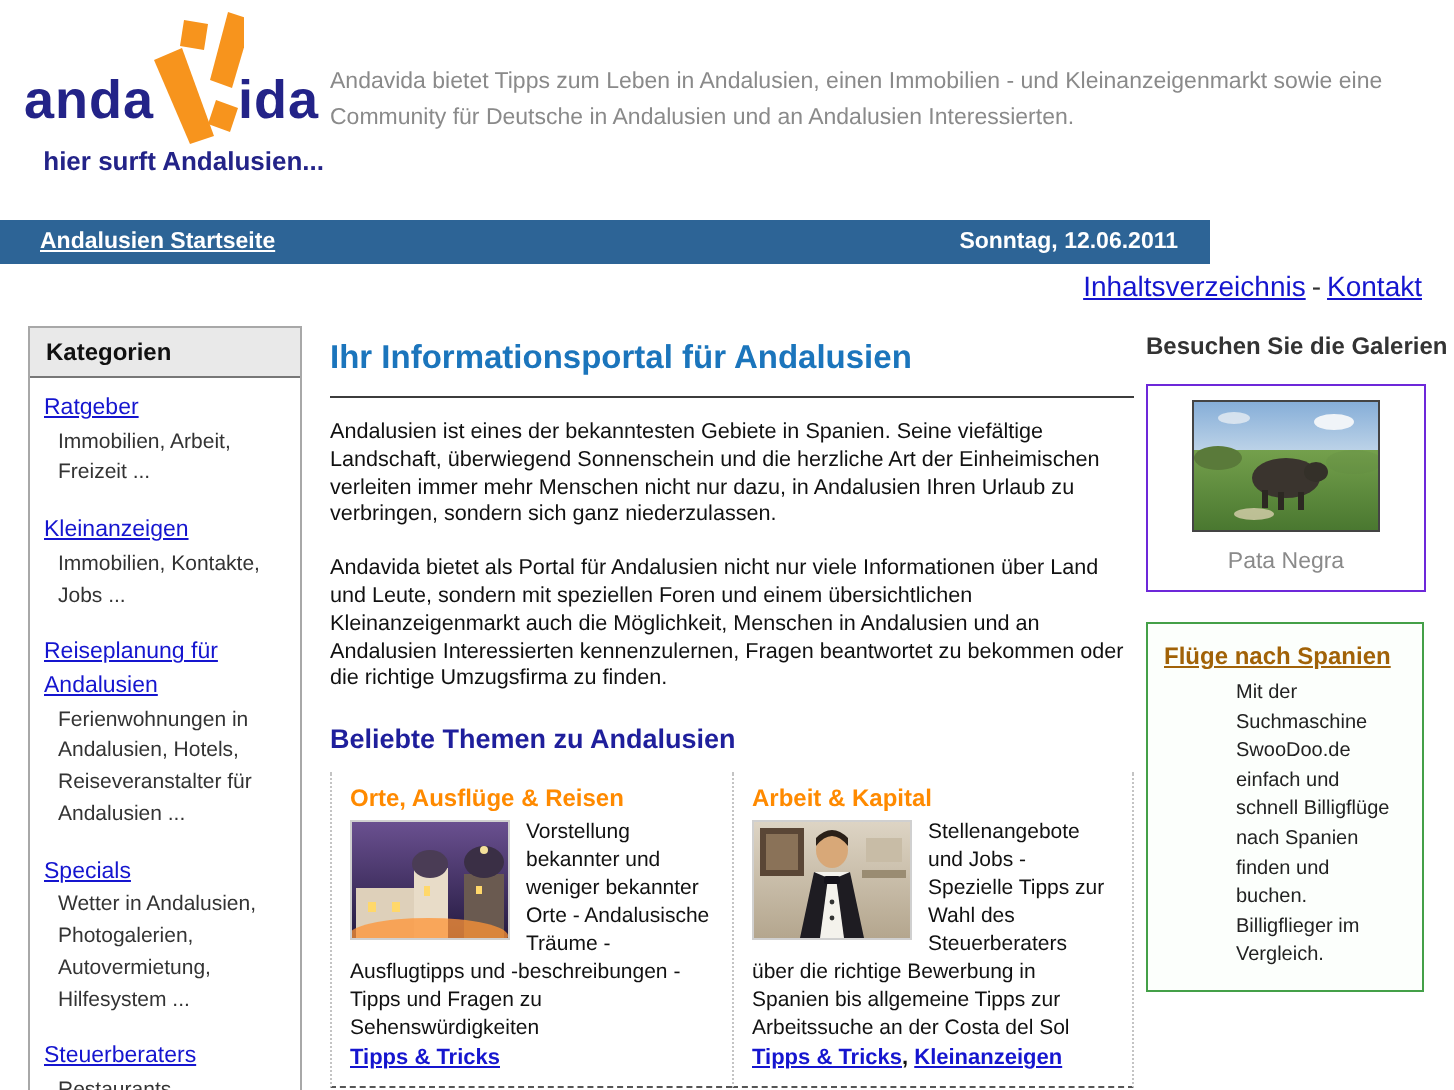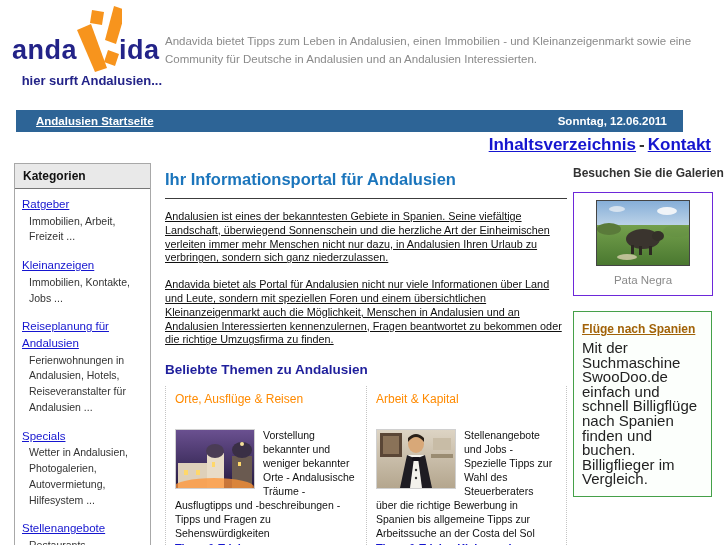--- a/index.html
+++ b/index.html
@@ -9,65 +9,65 @@
 
   
   #logo { position:absolute; left:12px; top:4px; width:150px; }
   .logo-row { display:flex; align-items:flex-end; }
   .logo-word { font-size:27px; font-weight:800; color:#232388; letter-spacing:0.5px; line-height:1; padding-bottom:8px; }
   .logo-v { width:48px; height:68px; margin:0 -3px; }
   .logo-sub { font-size:13px; font-weight:bold; color:#232388; margin-top:1px; padding-left:6px; white-space:nowrap;text-align:right; }
   #tagline { position:absolute; left:165px; top:33px; width:530px; font-size:11.5px; line-height:1.55; color:#8a8a8a; }
 
   
-  #navbar { position:absolute; left:16px; top:110px; width:667px; height:22px; background:#2d6496;
+  #navbar { position:absolute; left:0; top:110px; width:605px; height:22px; background:#2d6496;
             display:flex; align-items:center; justify-content:space-between; padding:0 16px 0 20px; }
   #navbar a { color:#fff; font-size:11.5px; font-weight:bold; text-decoration:underline; }
   #navbar .date { color:#fff; font-size:11.5px; font-weight:bold; }
-  #subnav { position:absolute; right:16px; top:135px; font-size:17px;font-weight:bold; }
+  #subnav { position:absolute; right:16px; top:135px; font-size:14px; }
   #subnav a { color:#1515cf; text-decoration:underline; }
   #subnav .sep { color:#333; margin:0 3px; }
 
   
   #sidebar { position:absolute; left:14px; top:163px; width:137px; border:1px solid #a8a8a8; background:#fff; }
   #sidebar .sb-header { background:#e9e9e9; border-bottom:1px solid #777; padding:5px 8px; font-size:12px; font-weight:bold; color:#111; }
   #sidebar .sb-body { padding:7px 7px 10px; }
   .sb-group { margin-bottom:12px; }
   .sb-group:last-child { margin-bottom:2px; }
   .sb-link { display:block; font-size:11.5px; line-height:1.45; color:#1515cf; text-decoration:underline; }
   .sb-sub { font-size:10.5px; line-height:1.5; color:#333; padding-left:7px; margin-top:1px; }
 
   
   #main { position:absolute; left:165px; top:170px; width:402px; }
   #main h1 { font-size:16.5px; font-weight:bold; color:#1b75bc; margin-bottom:9px; }
   #main .rule { border-top:1px solid #3c3c3c; margin-bottom:11px; }
-  #main p { font-size:10.8px; line-height:13.8px; color:#111; margin-bottom:13px;text-decoration:underline; }
+  #main p { font-size:10.8px; line-height:13.8px; color:#111; margin-bottom:13px; }
   #main h2 { font-size:13.5px; font-weight:bold; color:#1f1f9c; margin:15px 0 9px; }
 
   #topics { display:grid; grid-template-columns:1fr 1fr; width:402px; }
   .topic-cell { padding:6px 9px 8px; border-left:1px dotted #c4c4c4; min-height:138px; }
   .topic-cell.col2 { border-right:1px dotted #c4c4c4; }
   .topic-cell.row1 { border-bottom:1px dashed #555; }
-  .topic-title { font-size:12px; font-weight:normal; color:#ff8a00; margin-bottom:22px; }
+  .topic-title { font-size:12px; font-weight:bold; color:#ff8a00; margin-bottom:3px; }
   .topic-photo { float:left; width:80px; height:60px; margin:1px 8px 3px 0; border:1px solid #d0d0d0; background:#fff; }
   .topic-photo svg { display:block; width:78px; height:58px; }
   .topic-text { font-size:10.5px; line-height:14px; color:#111; }
   .topic-links { clear:none; font-size:11px; font-weight:bold; margin-top:2px; }
   .topic-links a { color:#1515cf; text-decoration:underline; }
   .topic-links .lsep { color:#111; }
 
   
   #galleries-title { position:absolute; left:573px; top:166px; font-size:12px; font-weight:bold; color:#333; }
   #gallery-box { position:absolute; left:573px; top:192px; width:140px; height:104px; border:1px solid #6d28d9; text-align:center; background:#fff; }
   #gallery-photo { display:inline-block; margin-top:7px; border:1px solid #444; line-height:0; cursor:pointer; }
   #gallery-caption { margin-top:5px; font-size:11.5px; color:#8a8a8a; }
 
   #flights-box { position:absolute; left:573px; top:311px; width:139px; border:1px solid #44a048; background:#fcfffc; padding:7px 8px 9px; }
   #flights-box .fl-title { display:inline-block; font-size:12px; font-weight:bold; color:#a16207; text-decoration:underline; margin-bottom:5px; }
-  #flights-box .fl-text { font-size:15px; line-height:14.6px; color:#222; }
+  #flights-box .fl-text { font-size:10px; line-height:14.6px; color:#222;margin-left:36px; }
 </style>
 </head>
 <body>
 
 <div id="page">
 
   <div id="logo">
     <div class="logo-row">
       <span class="logo-word">anda</span>
       <svg class="logo-v" viewBox="0 0 48 68">
@@ -103,21 +103,21 @@
       </div>
       <div class="sb-group">
         <a class="sb-link" href="#">Reiseplanung für Andalusien</a>
         <div class="sb-sub">Ferienwohnungen in Andalusien, Hotels, Reiseveranstalter für Andalusien ...</div>
       </div>
       <div class="sb-group">
         <a class="sb-link" href="#">Specials</a>
         <div class="sb-sub">Wetter in Andalusien, Photogalerien, Autovermietung, Hilfesystem ...</div>
       </div>
       <div class="sb-group">
-        <a class="sb-link" href="#">Stellenangebote</a>
+        <a class="sb-link" href="#">Steuerberaters</a>
         <div class="sb-sub">Restaurants, Sprachreisen, Städte ...</div>
       </div>
     </div>
   </div>
 
   <div id="main">
     <h1>Ihr Informationsportal für Andalusien</h1>
     <div class="rule"></div>
     <p>Andalusien ist eines der bekanntesten Gebiete in Spanien. Seine viefältige Landschaft, überwiegend Sonnenschein und die herzliche Art der Einheimischen verleiten immer mehr Menschen nicht nur dazu, in Andalusien Ihren Urlaub zu verbringen, sondern sich ganz niederzulassen.</p>
     <p>Andavida bietet als Portal für Andalusien nicht nur viele Informationen über Land und Leute, sondern mit speziellen Foren und einem übersichtlichen Kleinanzeigenmarkt auch die Möglichkeit, Menschen in Andalusien und an Andalusien Interessierten kennenzulernen, Fragen beantwortet zu bekommen oder die richtige Umzugsfirma zu finden.</p>

